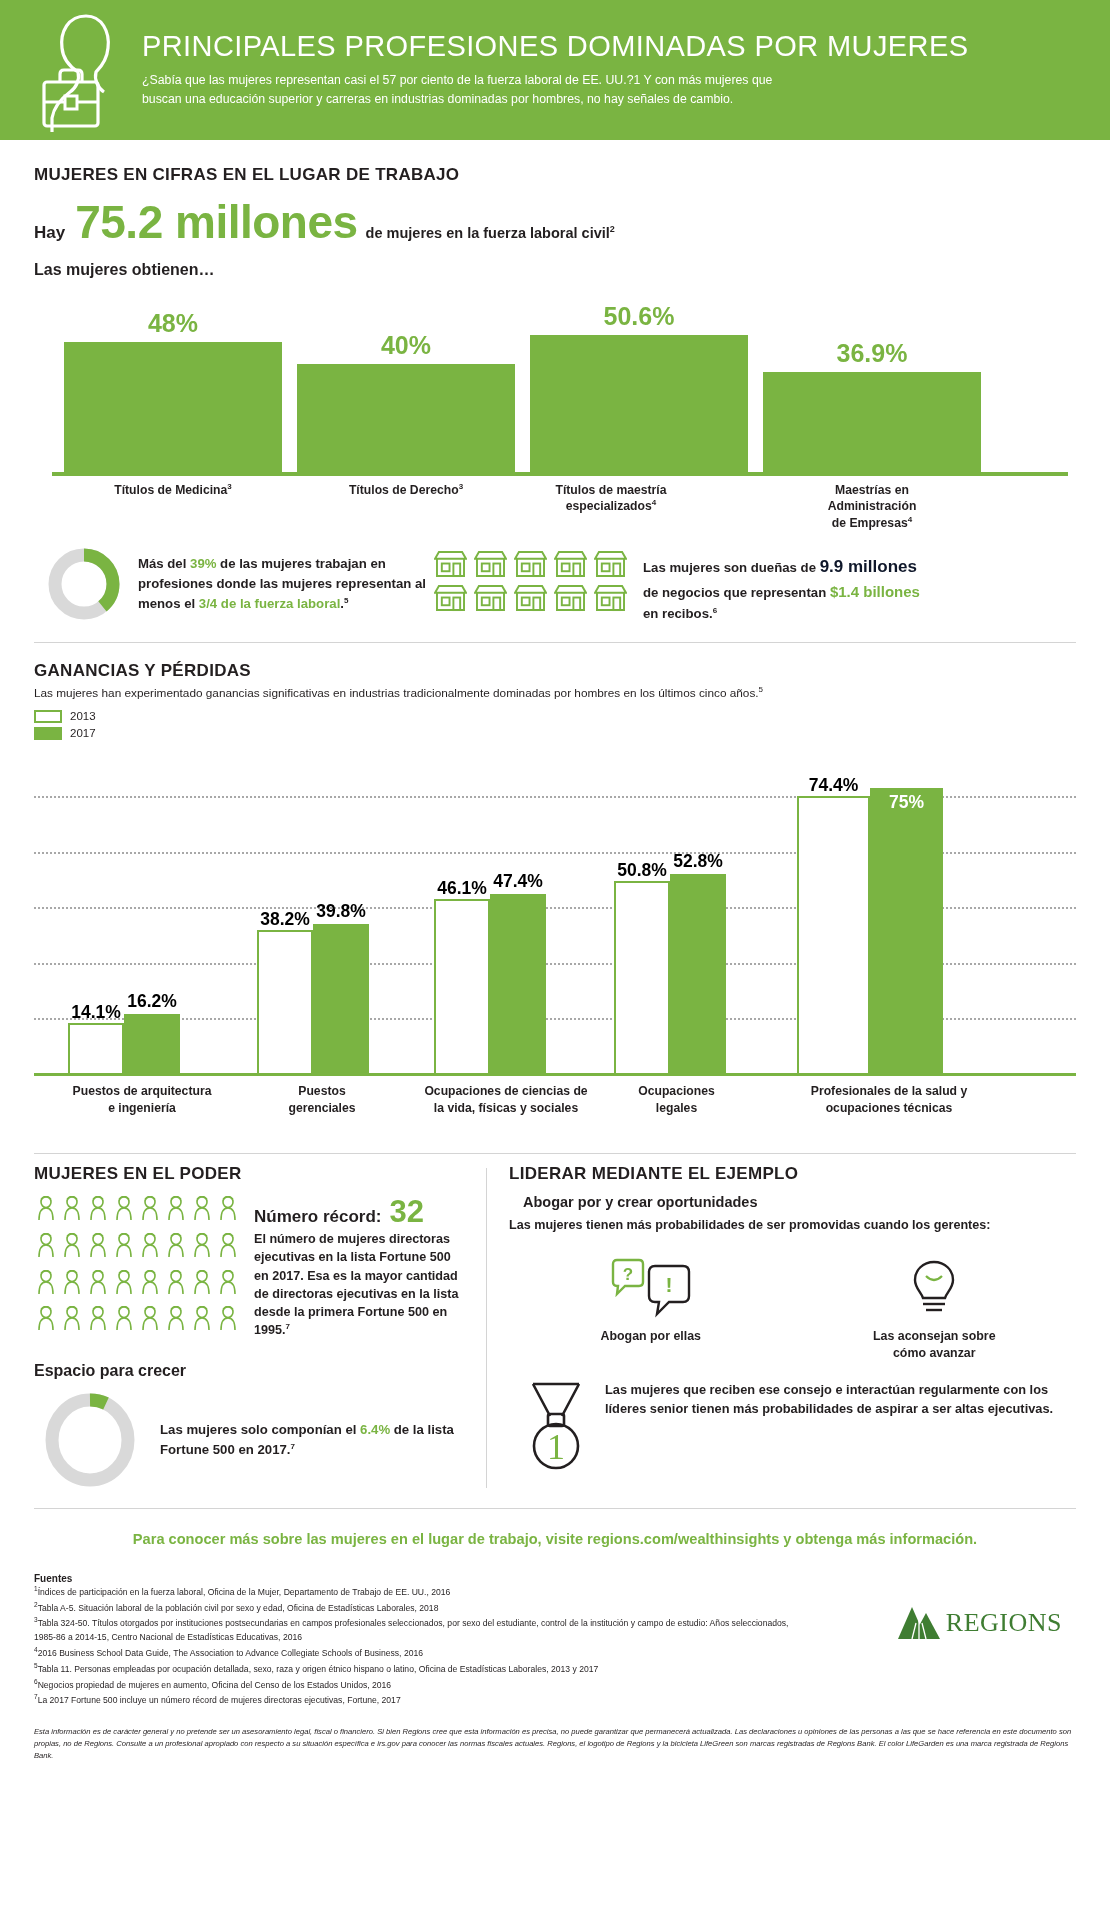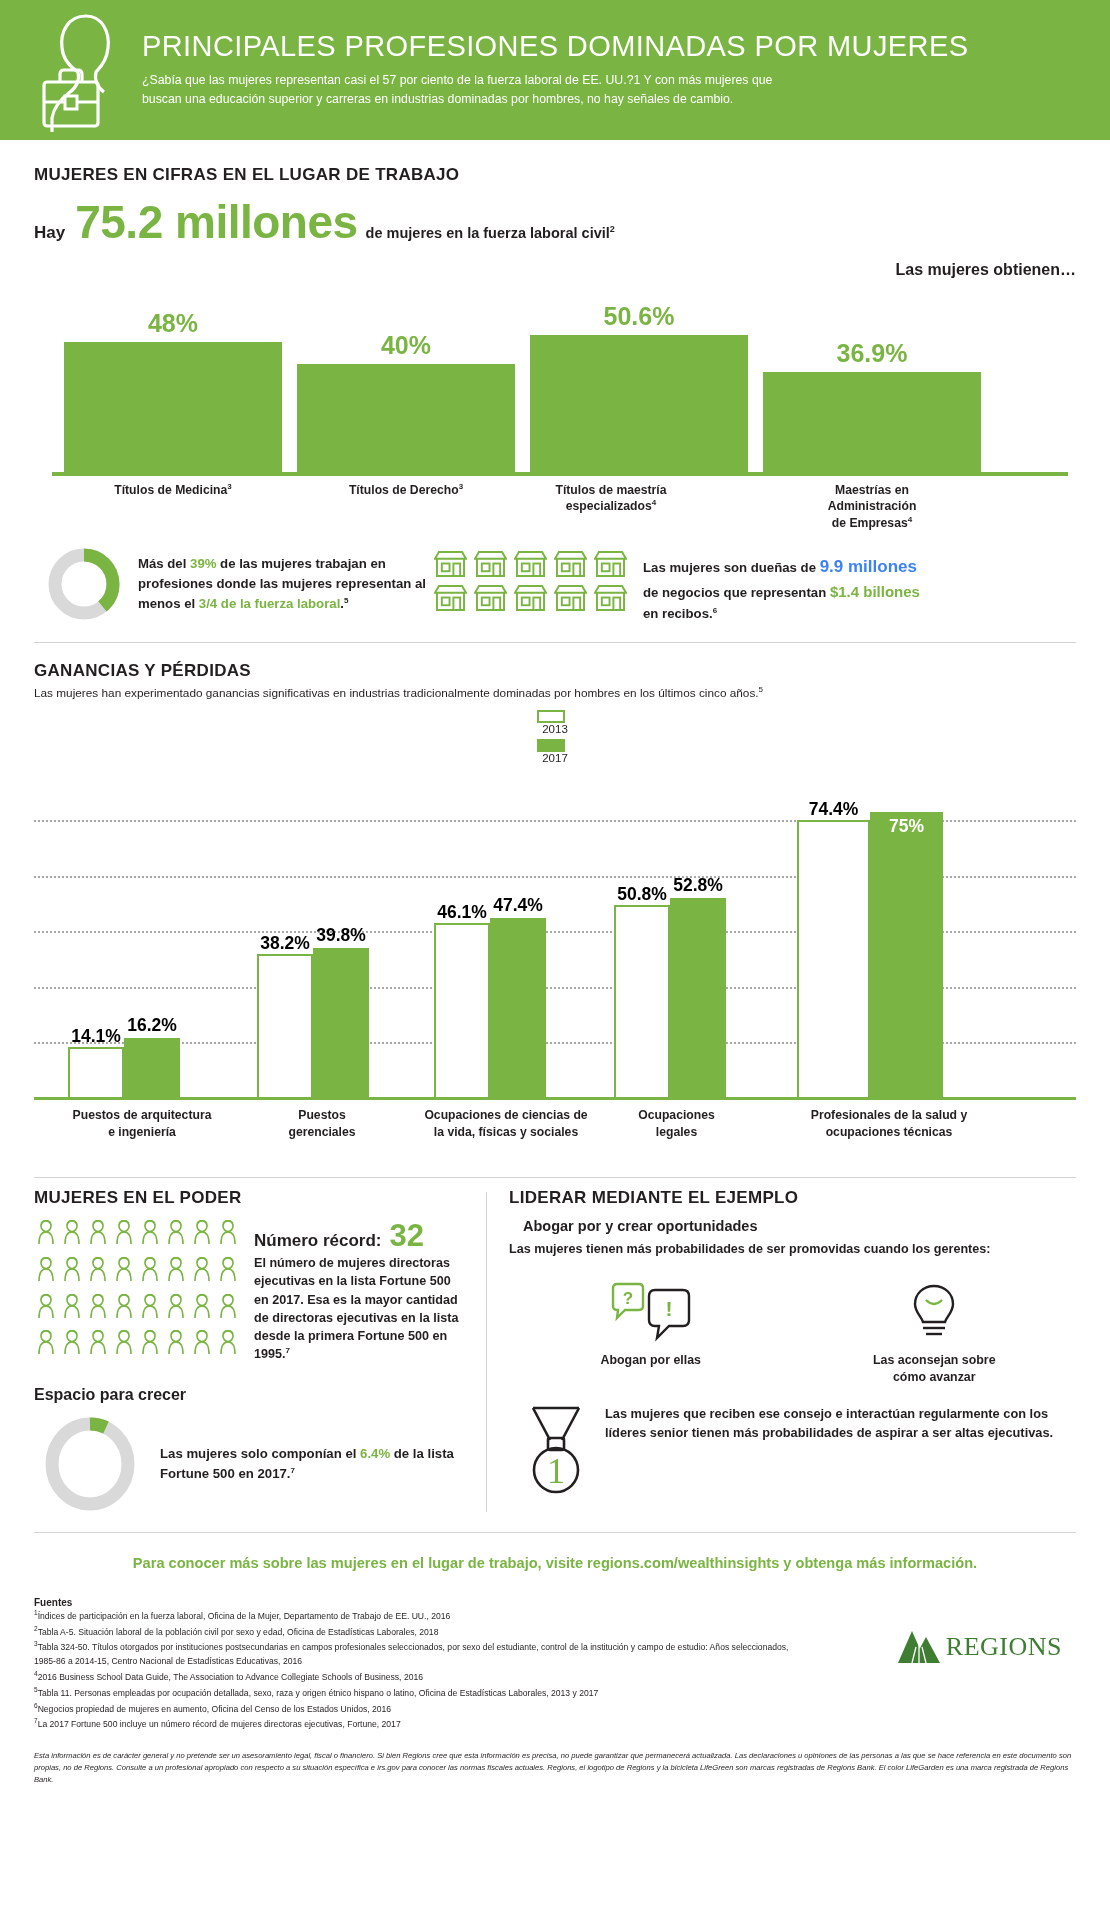--- a/index.html
+++ b/index.html
@@ -52,21 +52,21 @@
   .bigstat .num {
     font-size: 46px;
     font-weight: bold;
     color: #7ab442;
     line-height: 1;
     margin: 0 8px 0 10px;
     letter-spacing: -0.5px;
   }
   .bigstat .post { font-size: 14.5px; font-weight: bold; }
   .bigstat .post sup { font-size: 9px; }
-  .obtienen { font-size: 16px; font-weight: bold; margin-top: 16px; text-align: right; }
+  .obtienen { font-size: 16px; font-weight: bold; margin-top: 16px; }
 
   
   .topchart {
     position: relative;
     margin-top: 12px;
     height: 185px;
   }
   .topchart .baseline {
     position: absolute;
     left: 18px; right: 8px; bottom: 0;
@@ -96,32 +96,32 @@
   }
   .donut-text .g { color: #7ab442; }
   .donut-text sup { font-size: 8px; }
   .stores-block { display: flex; align-items: flex-start; flex: 1; }
   .stores-grid {
     display: grid; grid-template-columns: repeat(5, 33px); grid-gap: 6px 7px;
     flex: 0 0 auto; padding-top: 4px;
   }
   .store-ico { width: 33px; height: 28px; }
   .stores-text { font-size: 13.2px; line-height: 1.55; font-weight: bold; margin-left: 16px; padding-top: 8px;}
-  .stores-text .g { color: #3b82f6; font-size: 17px; }
+  .stores-text .g { color: #0f172a; font-size: 17px; }
   .stores-text .g2 { color: #7ab442; font-size: 15px; }
   .stores-text sup { font-size: 8px; }
 
   .divider { height: 1px; background: #d4d4d4; margin: 18px 34px 0 34px; }
 
   
   .s2-title { font-size: 17px; font-weight: bold; letter-spacing: .3px; margin-top: 18px; }
   .s2-sub { font-size: 11.8px; margin-top: 4px; }
   .s2-sub sup { font-size: 8px; }
   .legend { margin-top: 10px; }
-  .legend-row { display: flex; align-items: center; margin-bottom: 4px; flex-direction: column; }
+  .legend-row { display: flex; margin-bottom: 4px; }
   .legend-swatch { width: 28px; height: 13px; border: 2px solid #7ab442; background: #fff; margin-right: 8px; }
   .legend-swatch.filled { background: #7ab442; }
   .legend-label { font-size: 11.5px; }
 
   .chart2 { position: relative; height: 330px; margin-top: 6px; }
   .grid-line {
     position: absolute; left: 0; right: 0; height: 0;
     border-top: 2px dotted #9a9a9a; opacity: .85;
   }
   .g2-group { position: absolute; bottom: 0; display: flex; align-items: flex-end; }

